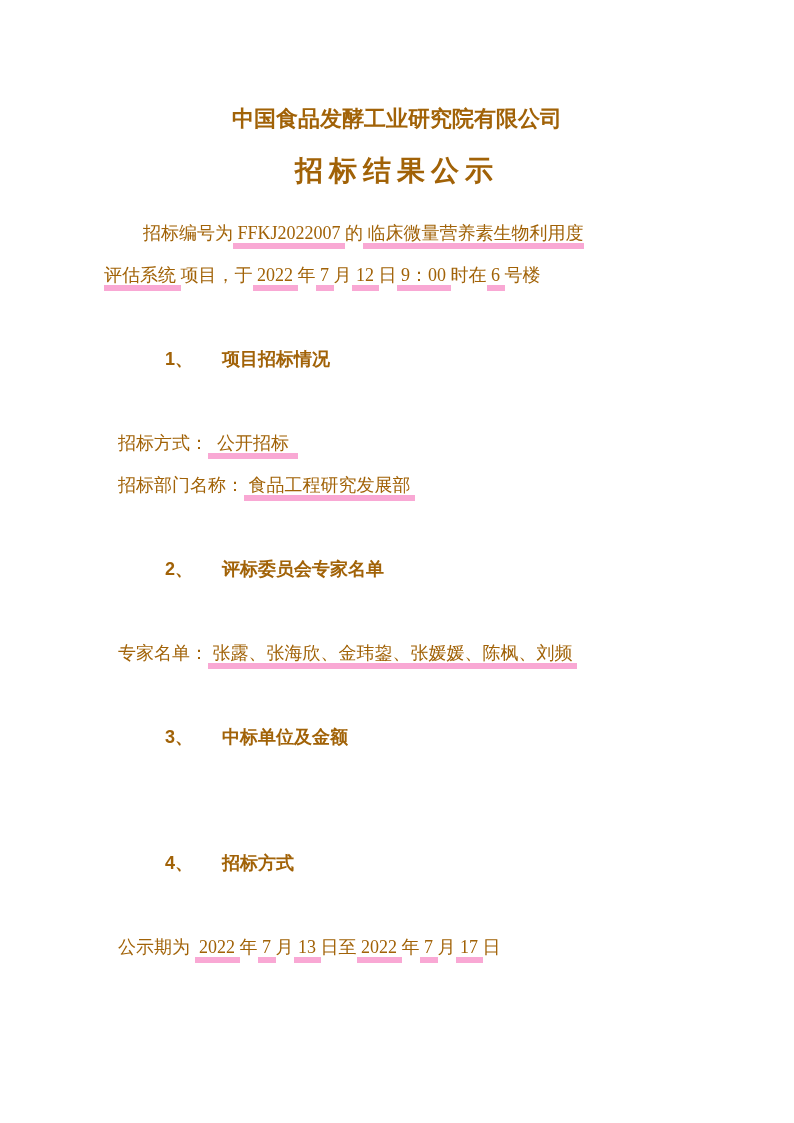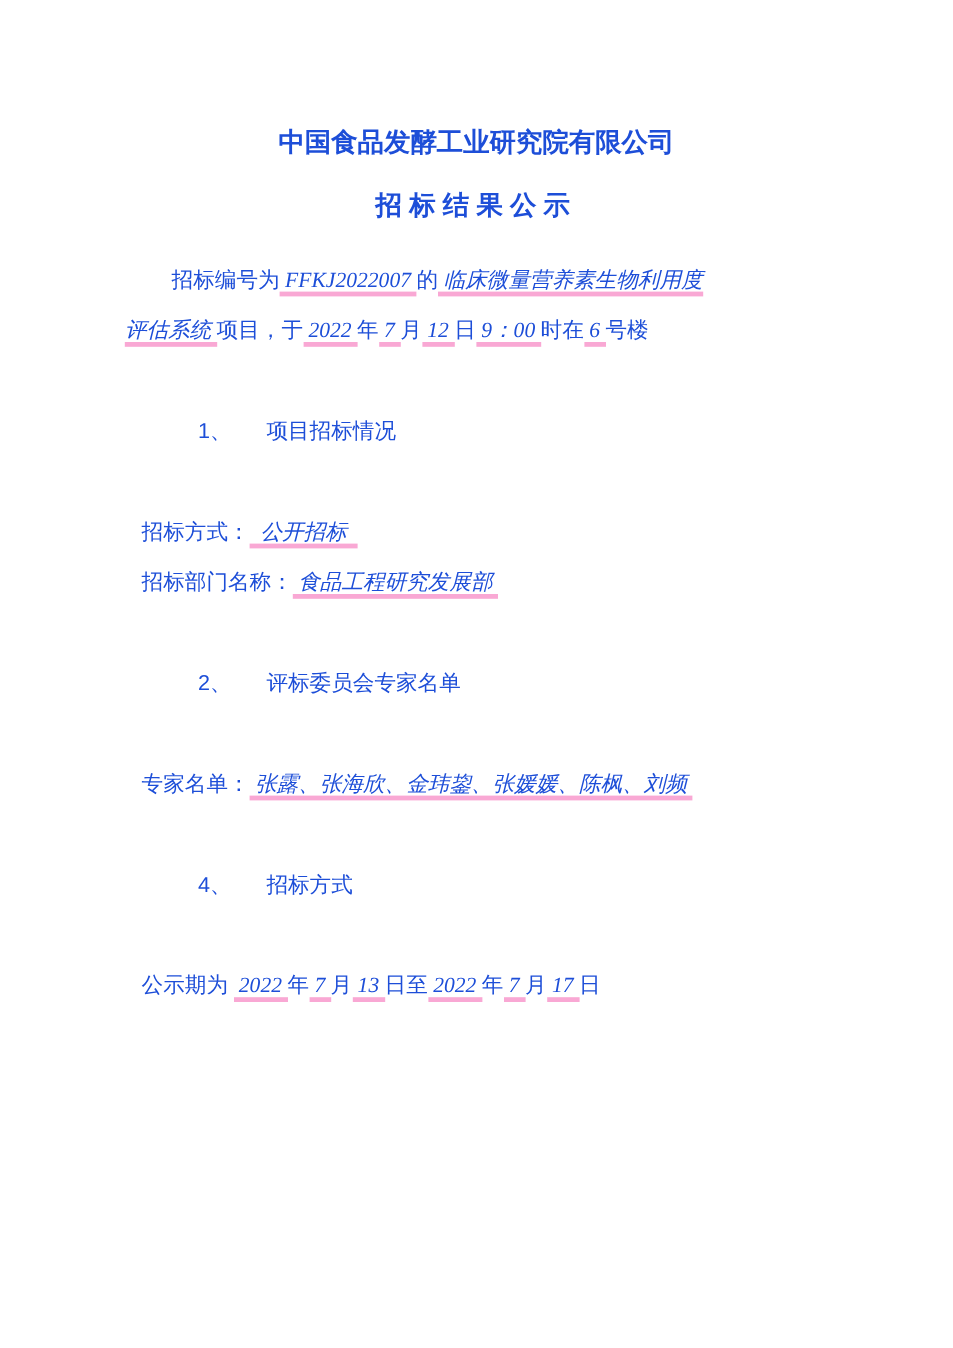--- a/index.html
+++ b/index.html
@@ -3,54 +3,54 @@
 <meta charset="utf-8">
 <style>
   * { box-sizing: border-box; }
   html, body { margin: 0; padding: 0; background: #ffffff; }
   .page {
     position: relative;
     width: 794px;
     height: 1123px;
     margin: 0 auto;
     background: #ffffff;
-    color: #1d4ed8;
+    color: #a16207;
     padding: 105px 104px 0 104px;
     font-family: "Liberation Serif", "DejaVu Serif", serif;
     overflow: hidden;
   }
   .title1 {
     margin: 0;
     font-size: 22px;
     line-height: 28px;
     font-weight: bold;
     text-align: center;
     font-family: "Liberation Sans", "DejaVu Sans", sans-serif;
   }
   .title2 {
     margin: 24px 0 0 0;
-    font-size: 22px;
+    font-size: 28px;
     line-height: 28px;
     font-weight: bold;
     text-align: center;
     letter-spacing: 6px;
     font-family: "Liberation Sans", "DejaVu Sans", sans-serif;
   }
   .intro { margin-top: 27px; }
   .line {
     font-size: 18px;
     line-height: 42px;
     min-height: 42px;
     white-space: pre-wrap;
   }
   .first-line { text-indent: 39px; }
-  .u, .seg-u { border-bottom: 4px solid #f9a8d4; font-style: italic; }
+  .u, .seg-u { border-bottom: 6px solid #f9a8d4; }
   .sec {
     padding-left: 41px;
-    font-weight: normal;
+    font-weight: bold;
     font-family: "Liberation Sans", "DejaVu Sans", sans-serif;
   }
   .sec .num { display: inline-block; width: 57px; }
   .field { padding-left: 14px; }
 </style>
 </head>
 <body>
 
 <div class="page">
 
@@ -66,19 +66,22 @@
     <span class="num">1、</span><span>项目招标情况</span>
   </div>
   <div class="line field"><span>招标方式：</span><span class="seg-u">  公开招标  </span></div>
   <div class="line field"><span>招标部门名称：</span><span class="seg-u"> 食品工程研究发展部 </span></div>
 
   <div class="line sec">
     <span class="num">2、</span><span>评标委员会专家名单</span>
   </div>
   <div class="line field"><span>专家名单：</span><span class="seg-u"> 张露、张海欣、金玮鋆、张媛媛、陈枫、刘频 </span></div>
 
+  <div class="line sec">
+    <span class="num">3、</span><span>中标单位及金额</span>
+  </div>
 
   <div class="line sec">
     <span class="num">4、</span><span>招标方式</span>
   </div>
   <div class="line field"><span>公示期为 </span><span class="seg-u"> 2022 </span><span>年</span><span class="seg-u"> 7 </span><span>月</span><span class="seg-u"> 13 </span><span>日至</span><span class="seg-u"> 2022 </span><span>年</span><span class="seg-u"> 7 </span><span>月</span><span class="seg-u"> 17 </span><span>日</span></div>
 
 </div>
 
 </body></html>

